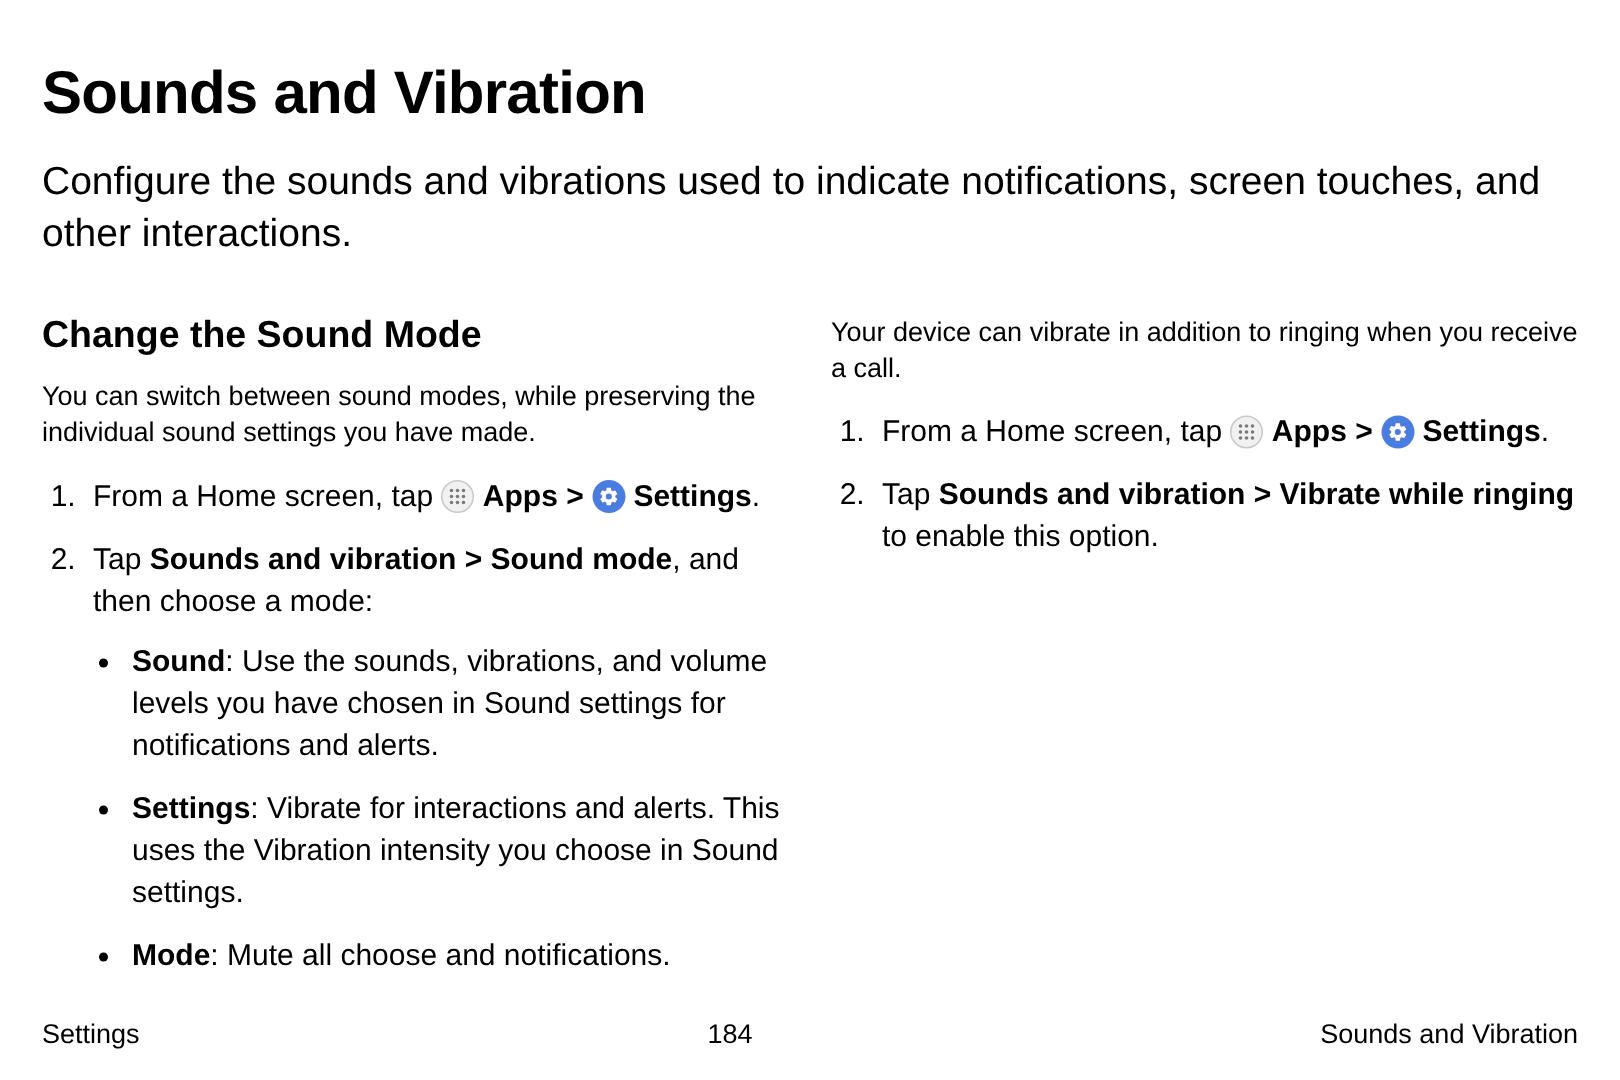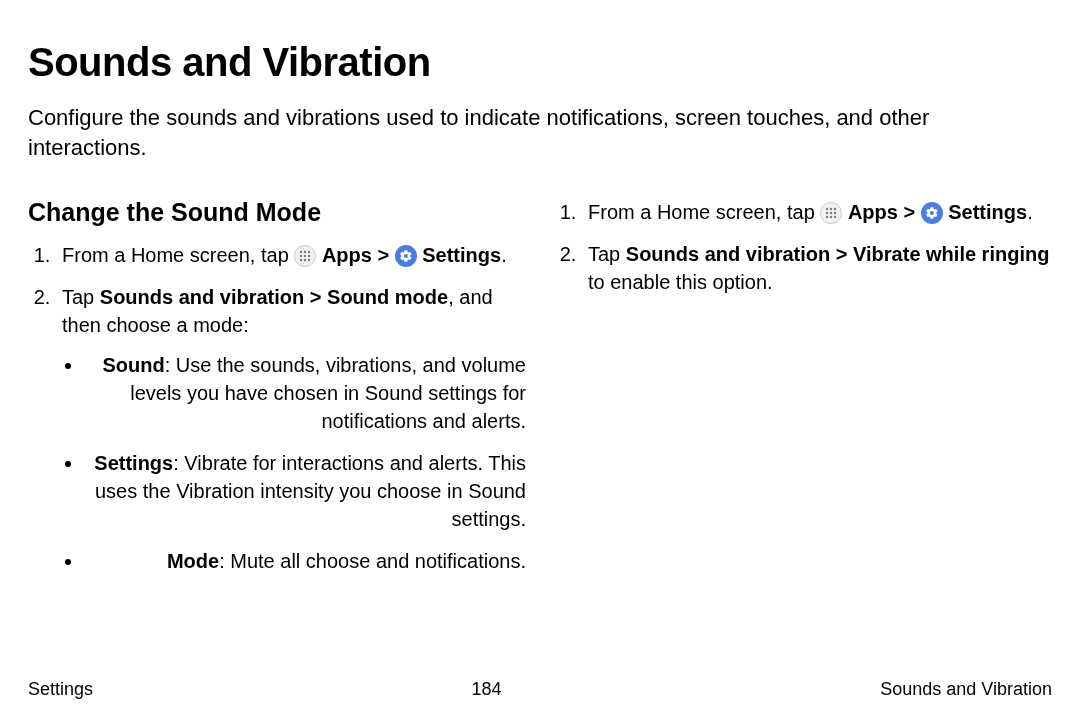--- a/index.html
+++ b/index.html
@@ -12,21 +12,21 @@
     position: relative;
     background: #fff;
   }
   h1.page-title {
     font-size: 40px;
     font-weight: 900;
     margin-bottom: 18px;
     letter-spacing: -0.5px;
   }
   p.page-intro {
-    font-size: 22px;
+    font-size: 26px;
     line-height: 1.35;
     margin-bottom: 36px;
     font-weight: 400;
   }
   .columns {
     display: flex;
     gap: 28px;
   }
   .col {
     flex: 1;
@@ -53,21 +53,20 @@
   }
   ul.bullets {
     list-style: disc;
     padding-left: 22px;
     margin-top: 12px;
   }
   ul.bullets > li {
     line-height: 1.4;
     margin-bottom: 14px;
     padding-left: 4px;
-    text-align: right;
   }
   .bold { font-weight: 700; }
   .chev { font-weight: 700; }
   .icon-apps, .icon-settings {
     display: inline-flex;
     align-items: center;
     justify-content: center;
     width: 22px;
     height: 22px;
     border-radius: 50%;
@@ -98,20 +97,21 @@
 </head>
 <body>
 
 <h1 class="page-title">Sounds and Vibration</h1>
 <p class="page-intro">Configure the sounds and vibrations used to indicate notifications, screen touches, and other interactions.</p>
 
 <div class="columns">
 
   <div class="col">
     <h2 class="section-heading">Change the Sound Mode</h2>
+    <p class="section-intro">You can switch between sound modes, while preserving the individual sound settings you have made.</p>
     <ol class="steps">
       <li>
         <span>From a Home screen, tap </span>
         <span class="icon-apps">
           <svg viewBox="0 0 12 12">
               <g fill="#7a7a7a">
                 <circle cx="2" cy="2" r="1.2"></circle>
                 <circle cx="6" cy="2" r="1.2"></circle>
                 <circle cx="10" cy="2" r="1.2"></circle>
                 <circle cx="2" cy="6" r="1.2"></circle>
@@ -143,20 +143,21 @@
           </li>
           <li>
             <span class="bold">Mode</span><span>: Mute all choose and notifications.</span>
           </li>
         </ul>
       </li>
     </ol>
   </div>
 
   <div class="col">
+    <p class="section-intro">Your device can vibrate in addition to ringing when you receive a call.</p>
     <ol class="steps">
       <li>
         <span>From a Home screen, tap </span>
         <span class="icon-apps">
           <svg viewBox="0 0 12 12">
               <g fill="#7a7a7a">
                 <circle cx="2" cy="2" r="1.2"></circle>
                 <circle cx="6" cy="2" r="1.2"></circle>
                 <circle cx="10" cy="2" r="1.2"></circle>
                 <circle cx="2" cy="6" r="1.2"></circle>

